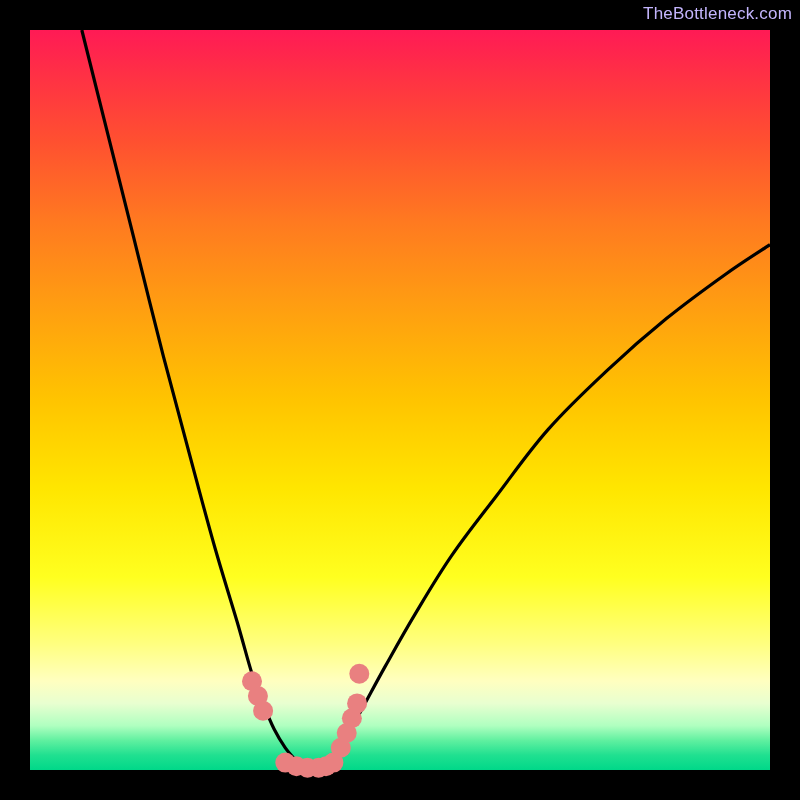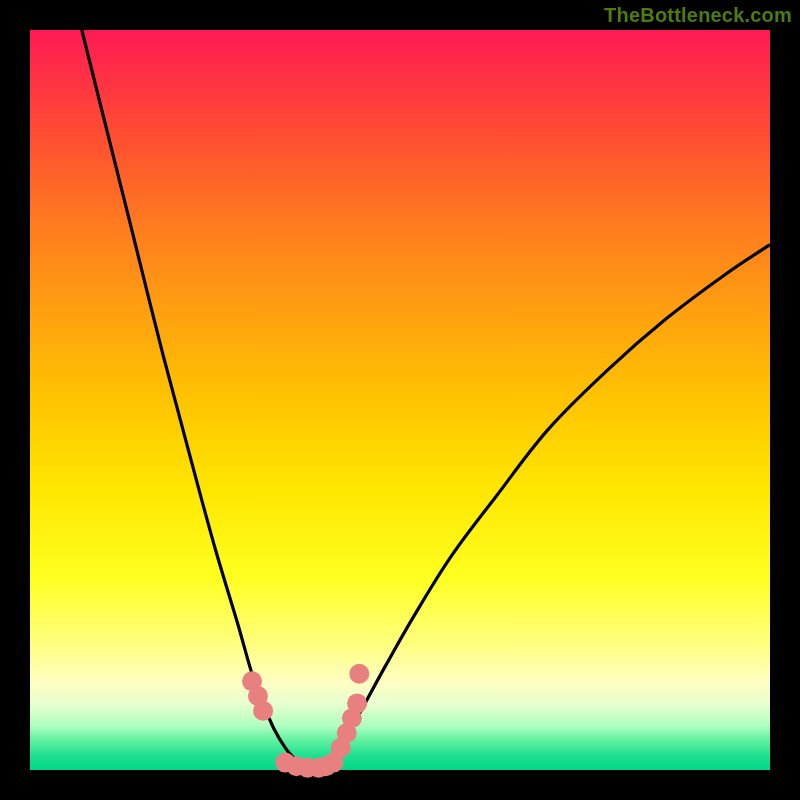--- a/index.html
+++ b/index.html
@@ -47,24 +47,24 @@
   svg.curves {
     position: absolute;
     top: 0; left: 0;
     width: 740px; height: 740px;
     overflow: visible;
   }
   .watermark {
     position: absolute;
     top: 4px;
     right: 8px;
-    color: #4d7c0f;
-    font-size: 20px;
+    color: #c4b5fd;
+    font-size: 17px;
     letter-spacing: 0.2px;
-    font-weight: 700;
+    font-weight: 400;
   }
 </style>
 </head>
 <body>
 
 <div class="frame">
   <div class="plot">
     <svg class="curves" viewBox="0 0 740 740">
       <path d="M 51.800000000000004 0 C 55.79600000000001 15.983999999999991, 64.676 51.50399999999995, 74 88.79999999999995 C 83.324 126.09599999999996, 92.94400000000002 164.57600000000005, 103.60000000000001 207.20000000000005 C 114.256 249.82400000000004, 122.54399999999998 284.308, 133.2 325.59999999999997 C 143.856 366.89199999999994, 153.476 401.968, 162.8 436.6 C 172.12400000000002 471.232, 177.008 490.028, 185 518 C 192.992 545.972, 200.54000000000002 569.356, 207.20000000000002 592 C 213.86 614.644, 217.338 629.1479999999999, 222 643.8 C 226.662 658.452, 229.10399999999998 663.41, 233.1 673.4 C 237.096 683.39, 240.204 691.308, 244.20000000000002 699.3 C 248.19600000000003 707.2919999999999, 251.304 712.0723999999999, 255.29999999999998 717.8 C 259.296 723.5276, 263.07 727.124, 266.4 731.12 C 269.72999999999996 735.116, 272.468 738.4016, 273.8 740" fill="none" stroke="#000000" stroke-width="3.2" id="path-left"></path>
       <path d="M 296 740 C 297.332 738.002, 300.07 734.228, 303.4 728.9 C 306.72999999999996 723.572, 309.17199999999997 719.7239999999999, 314.5 710.4 C 319.82800000000003 701.076, 325.674 690.4200000000001, 333 677.1 C 340.326 663.78, 345.876 653.05, 355.2 636.4 C 364.524 619.75, 372.812 604.58, 384.8 584.6 C 396.788 564.62, 407.14799999999997 546.712, 421.79999999999995 525.4 C 436.45199999999994 504.08799999999997, 448.88399999999996 488.844, 466.2 466.2 C 483.516 443.556, 498.02 422.24399999999997, 518 399.59999999999997 C 537.98 376.95599999999996, 555.888 360.38, 577.2 340.4 C 598.5120000000001 320.41999999999996, 615.088 305.916, 636.4 288.6 C 657.712 271.28400000000005, 676.9519999999999 257.52, 695.5999999999999 244.2 C 714.2479999999999 230.88, 732.008 219.92800000000003, 740 214.60000000000002" fill="none" stroke="#000000" stroke-width="3.2" id="path-right"></path>

